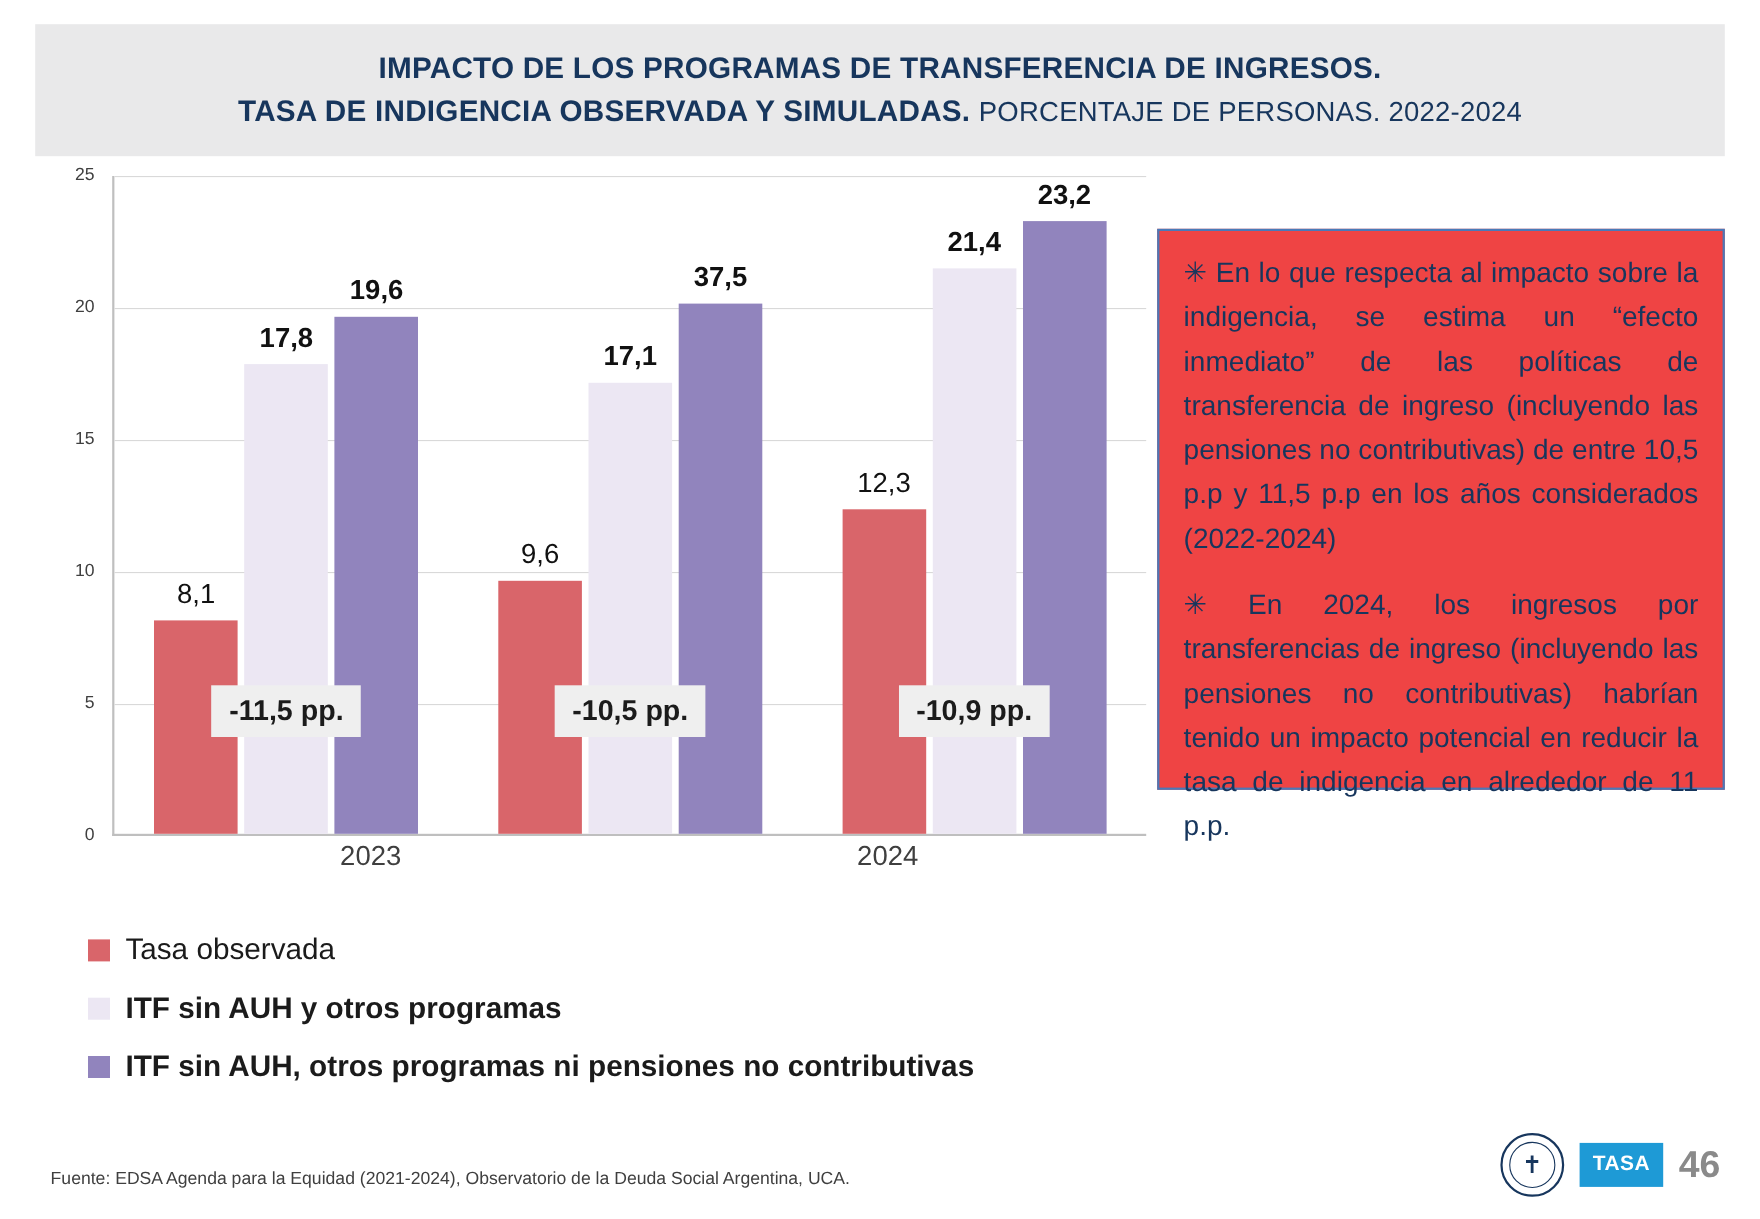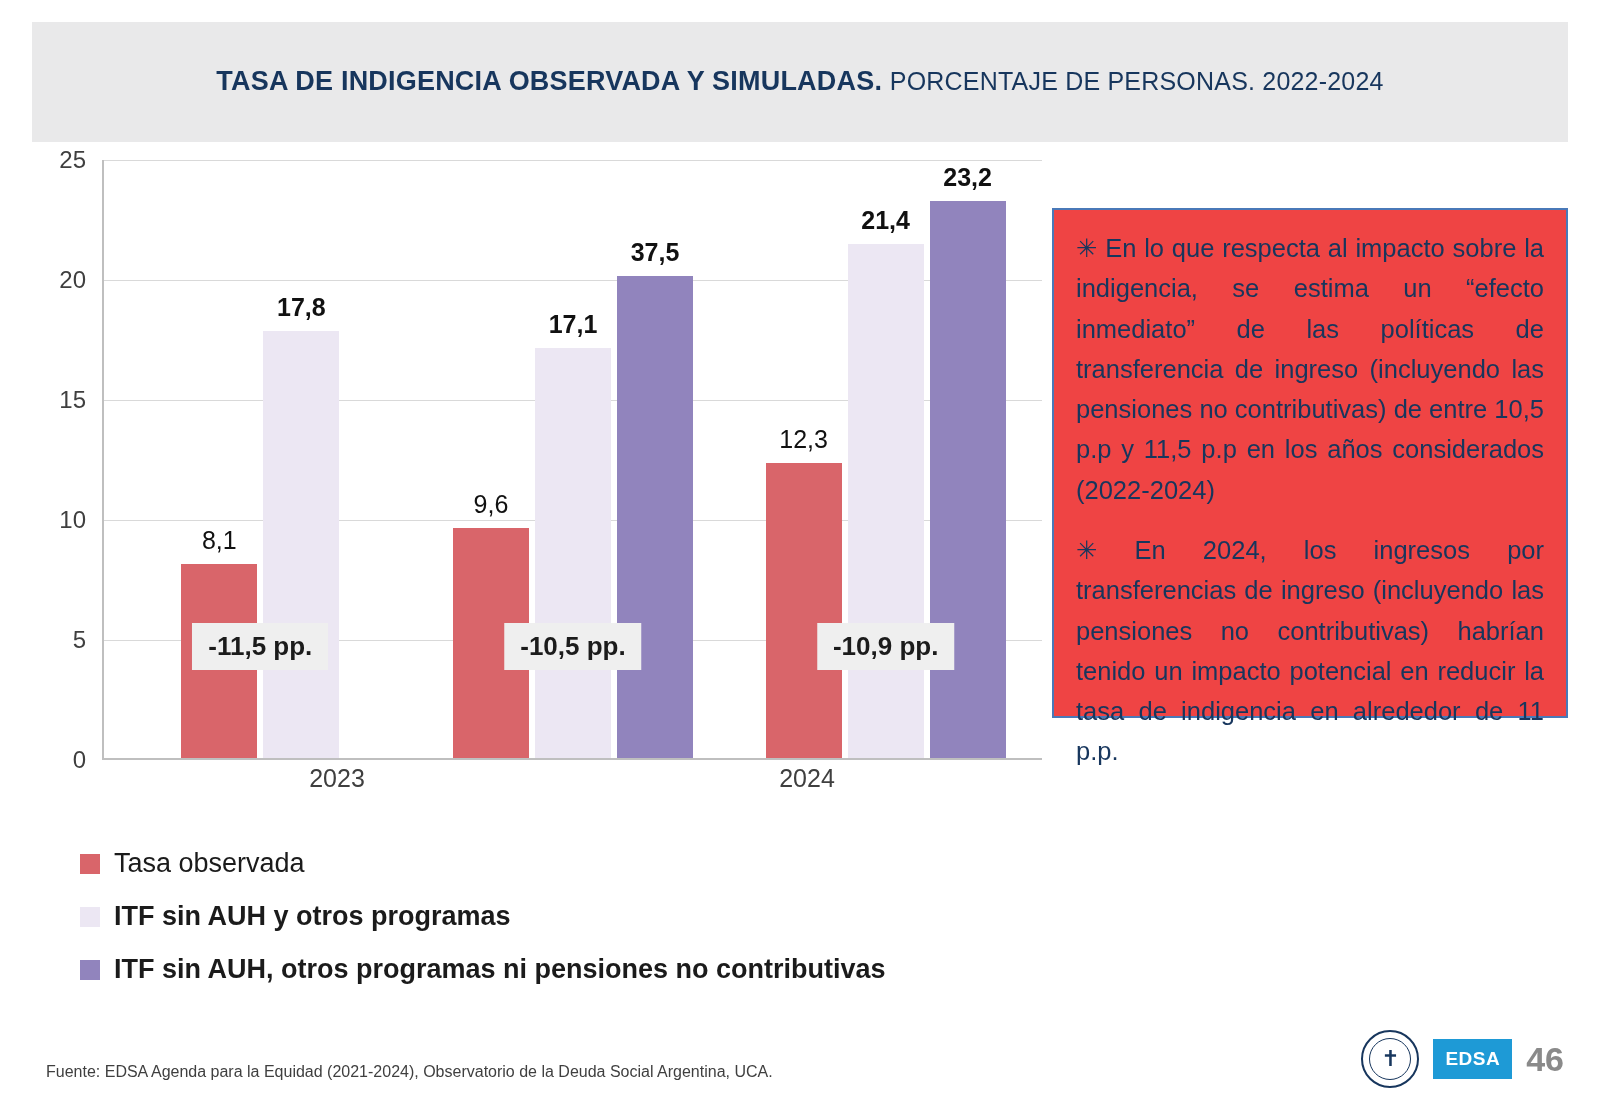--- a/index.html
+++ b/index.html
@@ -51,21 +51,21 @@
     position: absolute;
     left: 0;
     top: 0;
     width: 62px;
     height: 600px;
   }
   .y-label {
     position: absolute;
     right: 8px;
     transform: translateY(-50%);
-    font-size: 24px;
+    font-size: 16px;
     color: #3f3f3f;
   }
   .plot {
     position: absolute;
     left: 70px;
     top: 0;
     width: 940px;
     height: 600px;
     border-left: 2px solid #bfbfbf;
     border-bottom: 2px solid #bfbfbf;
@@ -228,20 +228,21 @@
   .page-num {
     color: #8a8a8a;
     font-size: 34px;
     font-weight: bold;
   }
 </style>
 </head>
 <body>
 
 <div class="header-band">
+  <div class="title-line">IMPACTO DE LOS PROGRAMAS DE TRANSFERENCIA DE INGRESOS.</div>
   <div class="title-line">
     <span>TASA DE INDIGENCIA OBSERVADA Y SIMULADAS.</span>
     <span class="sub">PORCENTAJE DE PERSONAS. 2022-2024</span>
   </div>
 </div>
 
 <div class="chart-wrap">
 
   <div class="y-axis-labels">
     <div class="y-label" style="top:600px">0</div>
@@ -261,20 +262,23 @@
 
     <div class="groups">
 
       <div class="group">
         <div class="bar observed" style="height:194.4px">
           <span class="val">8,1</span>
         </div>
         <div class="bar sim1" style="height:427.2px">
           <span class="val">17,8</span>
         </div>
+        <div class="bar sim2" style="height:470.4px">
+          <span class="val">19,6</span>
+        </div>
         <div class="delta">-11,5 pp.</div>
       </div>
 
       <div class="group">
         <div class="bar observed" style="height:230.4px">
           <span class="val">9,6</span>
         </div>
         <div class="bar sim1" style="height:410.4px">
           <span class="val">17,1</span>
         </div>
@@ -325,15 +329,15 @@
   <p>✳ En lo que respecta al impacto sobre la indigencia, se estima un “efecto inmediato” de las políticas de transferencia de ingreso (incluyendo las pensiones no contributivas) de entre 10,5 p.p y 11,5 p.p en los años considerados (2022-2024)</p>
   <p>✳ En 2024, los ingresos por transferencias de ingreso (incluyendo las pensiones no contributivas) habrían tenido un impacto potencial en reducir la tasa de indigencia en alrededor de 11 p.p.</p>
 </div>
 
 <div class="source">Fuente: EDSA Agenda para la Equidad (2021-2024), Observatorio de la Deuda Social Argentina, UCA.</div>
 
 <div class="footer-logos">
   <div class="uca-seal">
     <span class="cross">✝</span>
   </div>
-  <div class="odsa-badge">EDSA</div>
+  <div class="odsa-badge">TASA</div>
   <div class="page-num">46</div>
 </div>
 
 </body></html>

